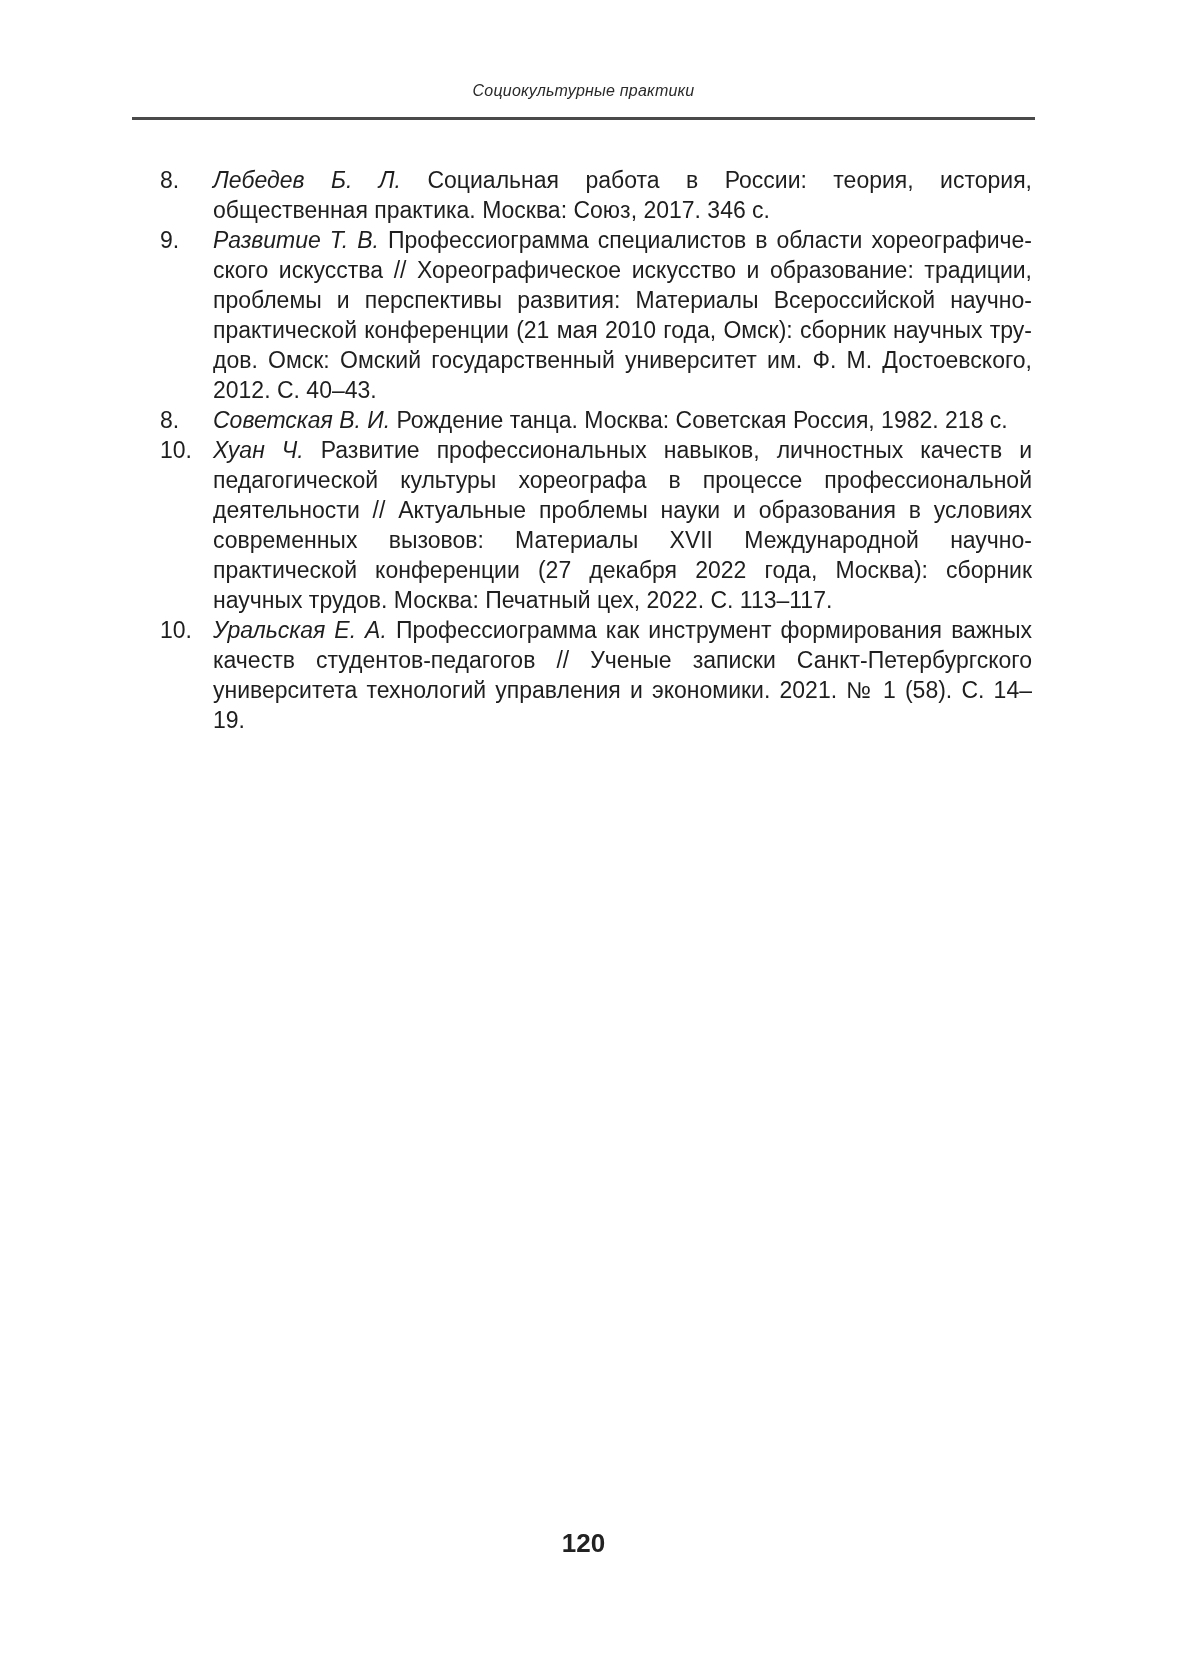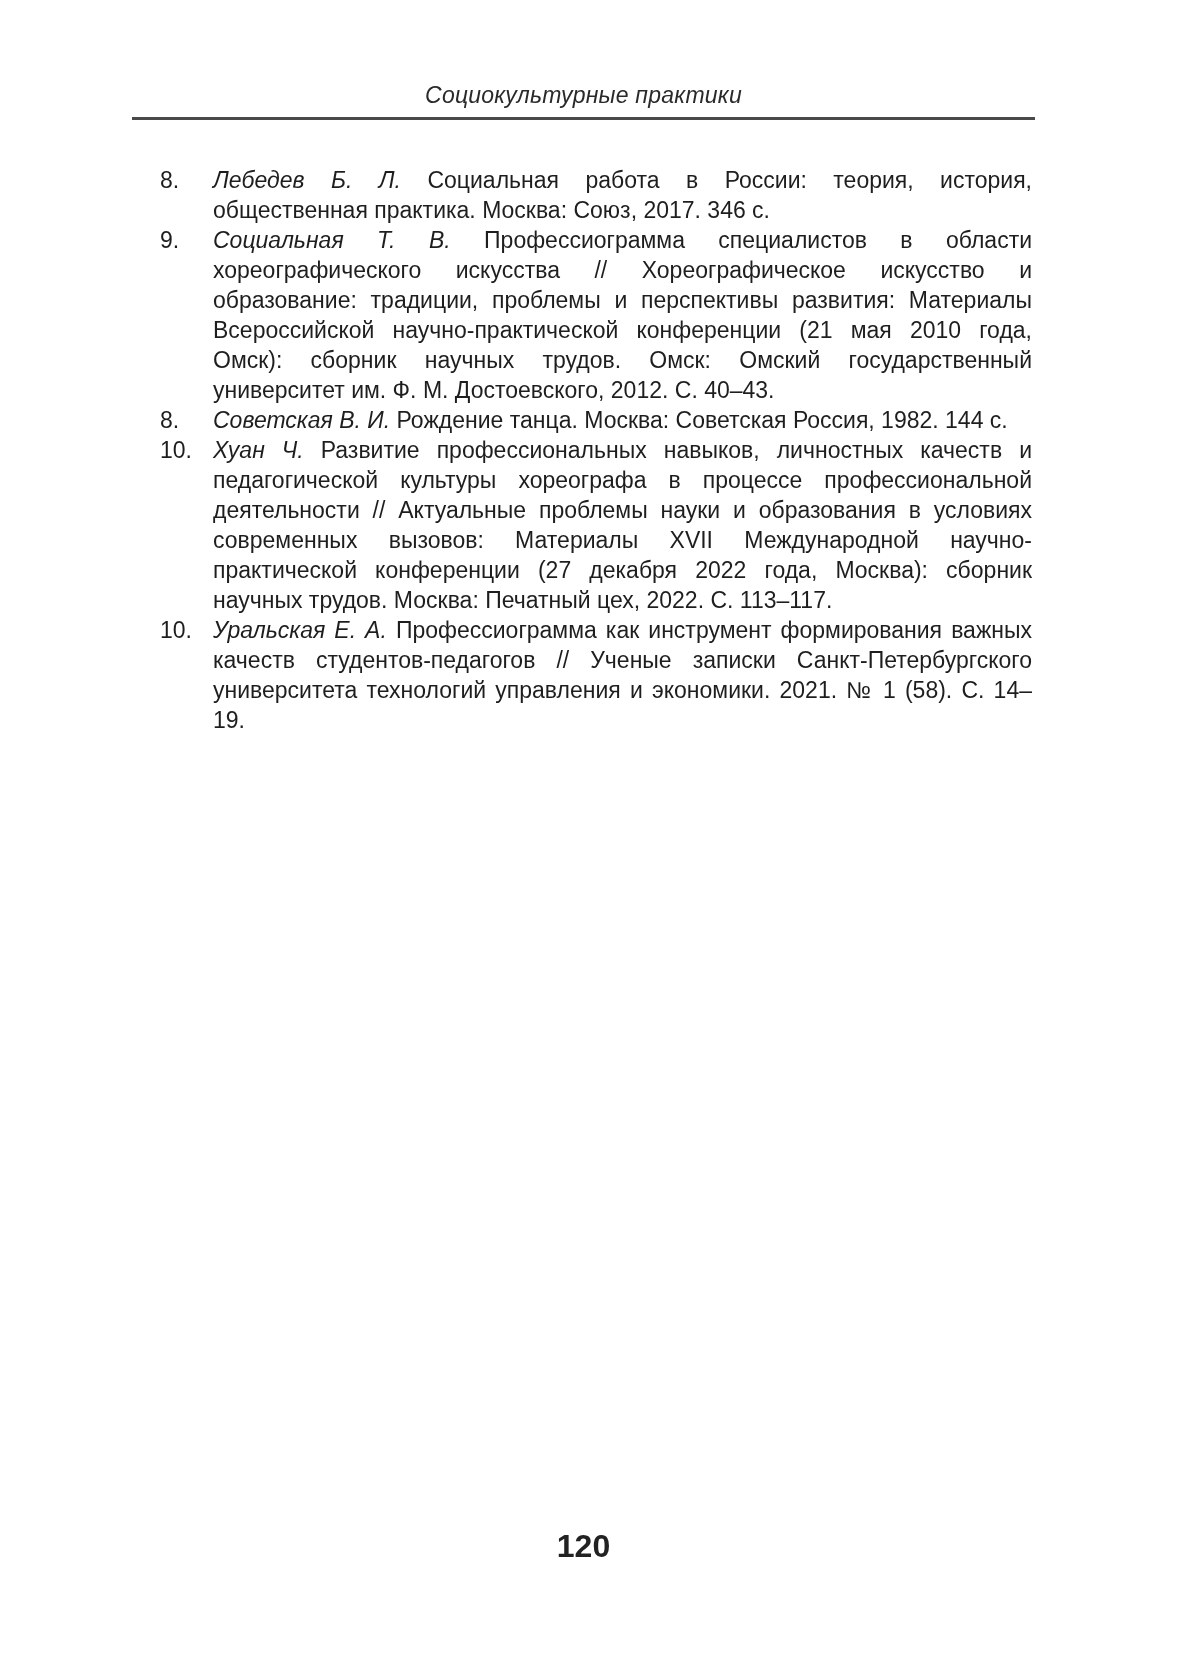--- a/index.html
+++ b/index.html
@@ -16,21 +16,21 @@
     font-family: "Liberation Sans", sans-serif;
     color: #1e1e1e;
     overflow: hidden;
   }
   .running-head {
     position: absolute;
     top: 82px;
     left: 132px;
     width: 903px;
     text-align: center;
-    font-size: 23px;
+    font-size: 16px;
     font-style: italic;
     color: #2a2a2a;
     letter-spacing: 0.2px;
   }
   .header-rule {
     position: absolute;
     top: 117px;
     left: 132px;
     width: 903px;
     height: 3px;
@@ -64,21 +64,21 @@
   .ref-author {
     font-style: italic;
     margin-top: 31px;
   }
   .page-number {
     position: absolute;
     top: 1528px;
     left: 132px;
     width: 903px;
     text-align: center;
-    font-size: 32px;
+    font-size: 26px;
     font-weight: bold;
     color: #222222;
   }
 </style>
 </head>
 <body>
 
 <div class="page">
 
   <header>
@@ -89,28 +89,28 @@
   <main>
     <ol class="ref-list">
   <li class="ref-item">
     <span class="ref-num">8.</span>
     <span class="ref-author">Лебедев Б. Л.</span>
      <span class="ref-text">Социальная работа в России: теория, история, общественная практика. Москва: Союз, 2017. 346 с.</span>
   </li>
 
   <li class="ref-item">
     <span class="ref-num">9.</span>
-    <span class="ref-author">Социальная Т. В.</span>
+    <span class="ref-author">Развитие Т. В.</span>
      <span class="ref-text">Профессиограмма специалистов в области хореографиче­ского искусства // Хореографическое искусство и образование: традиции, проблемы и перспективы развития: Материалы Всероссийской научно-практической конференции (21 мая 2010 года, Омск): сборник научных тру­дов. Омск: Омский государственный университет им. Ф. М. Достоевского, 2012. С. 40–43.</span>
   </li>
 
   <li class="ref-item">
     <span class="ref-num">8.</span>
     <span class="ref-author">Советская В. И.</span>
-     <span class="ref-text">Рождение танца. Москва: Советская Россия, 1982. 144 с.</span>
+     <span class="ref-text">Рождение танца. Москва: Советская Россия, 1982. 218 с.</span>
   </li>
 
   <li class="ref-item">
     <span class="ref-num">10.</span>
     <span class="ref-author">Хуан Ч.</span>
      <span class="ref-text">Развитие профессиональных навыков, личностных качеств и педаго­гической культуры хореографа в процессе профессиональной деятельности // Актуальные проблемы науки и образования в условиях современных вы­зовов: Материалы XVII Международной научно-практической конференции (27 декабря 2022 года, Москва): сборник научных трудов. Москва: Печатный цех, 2022. С. 113–117.</span>
   </li>
 
   <li class="ref-item">
     <span class="ref-num">10.</span>

